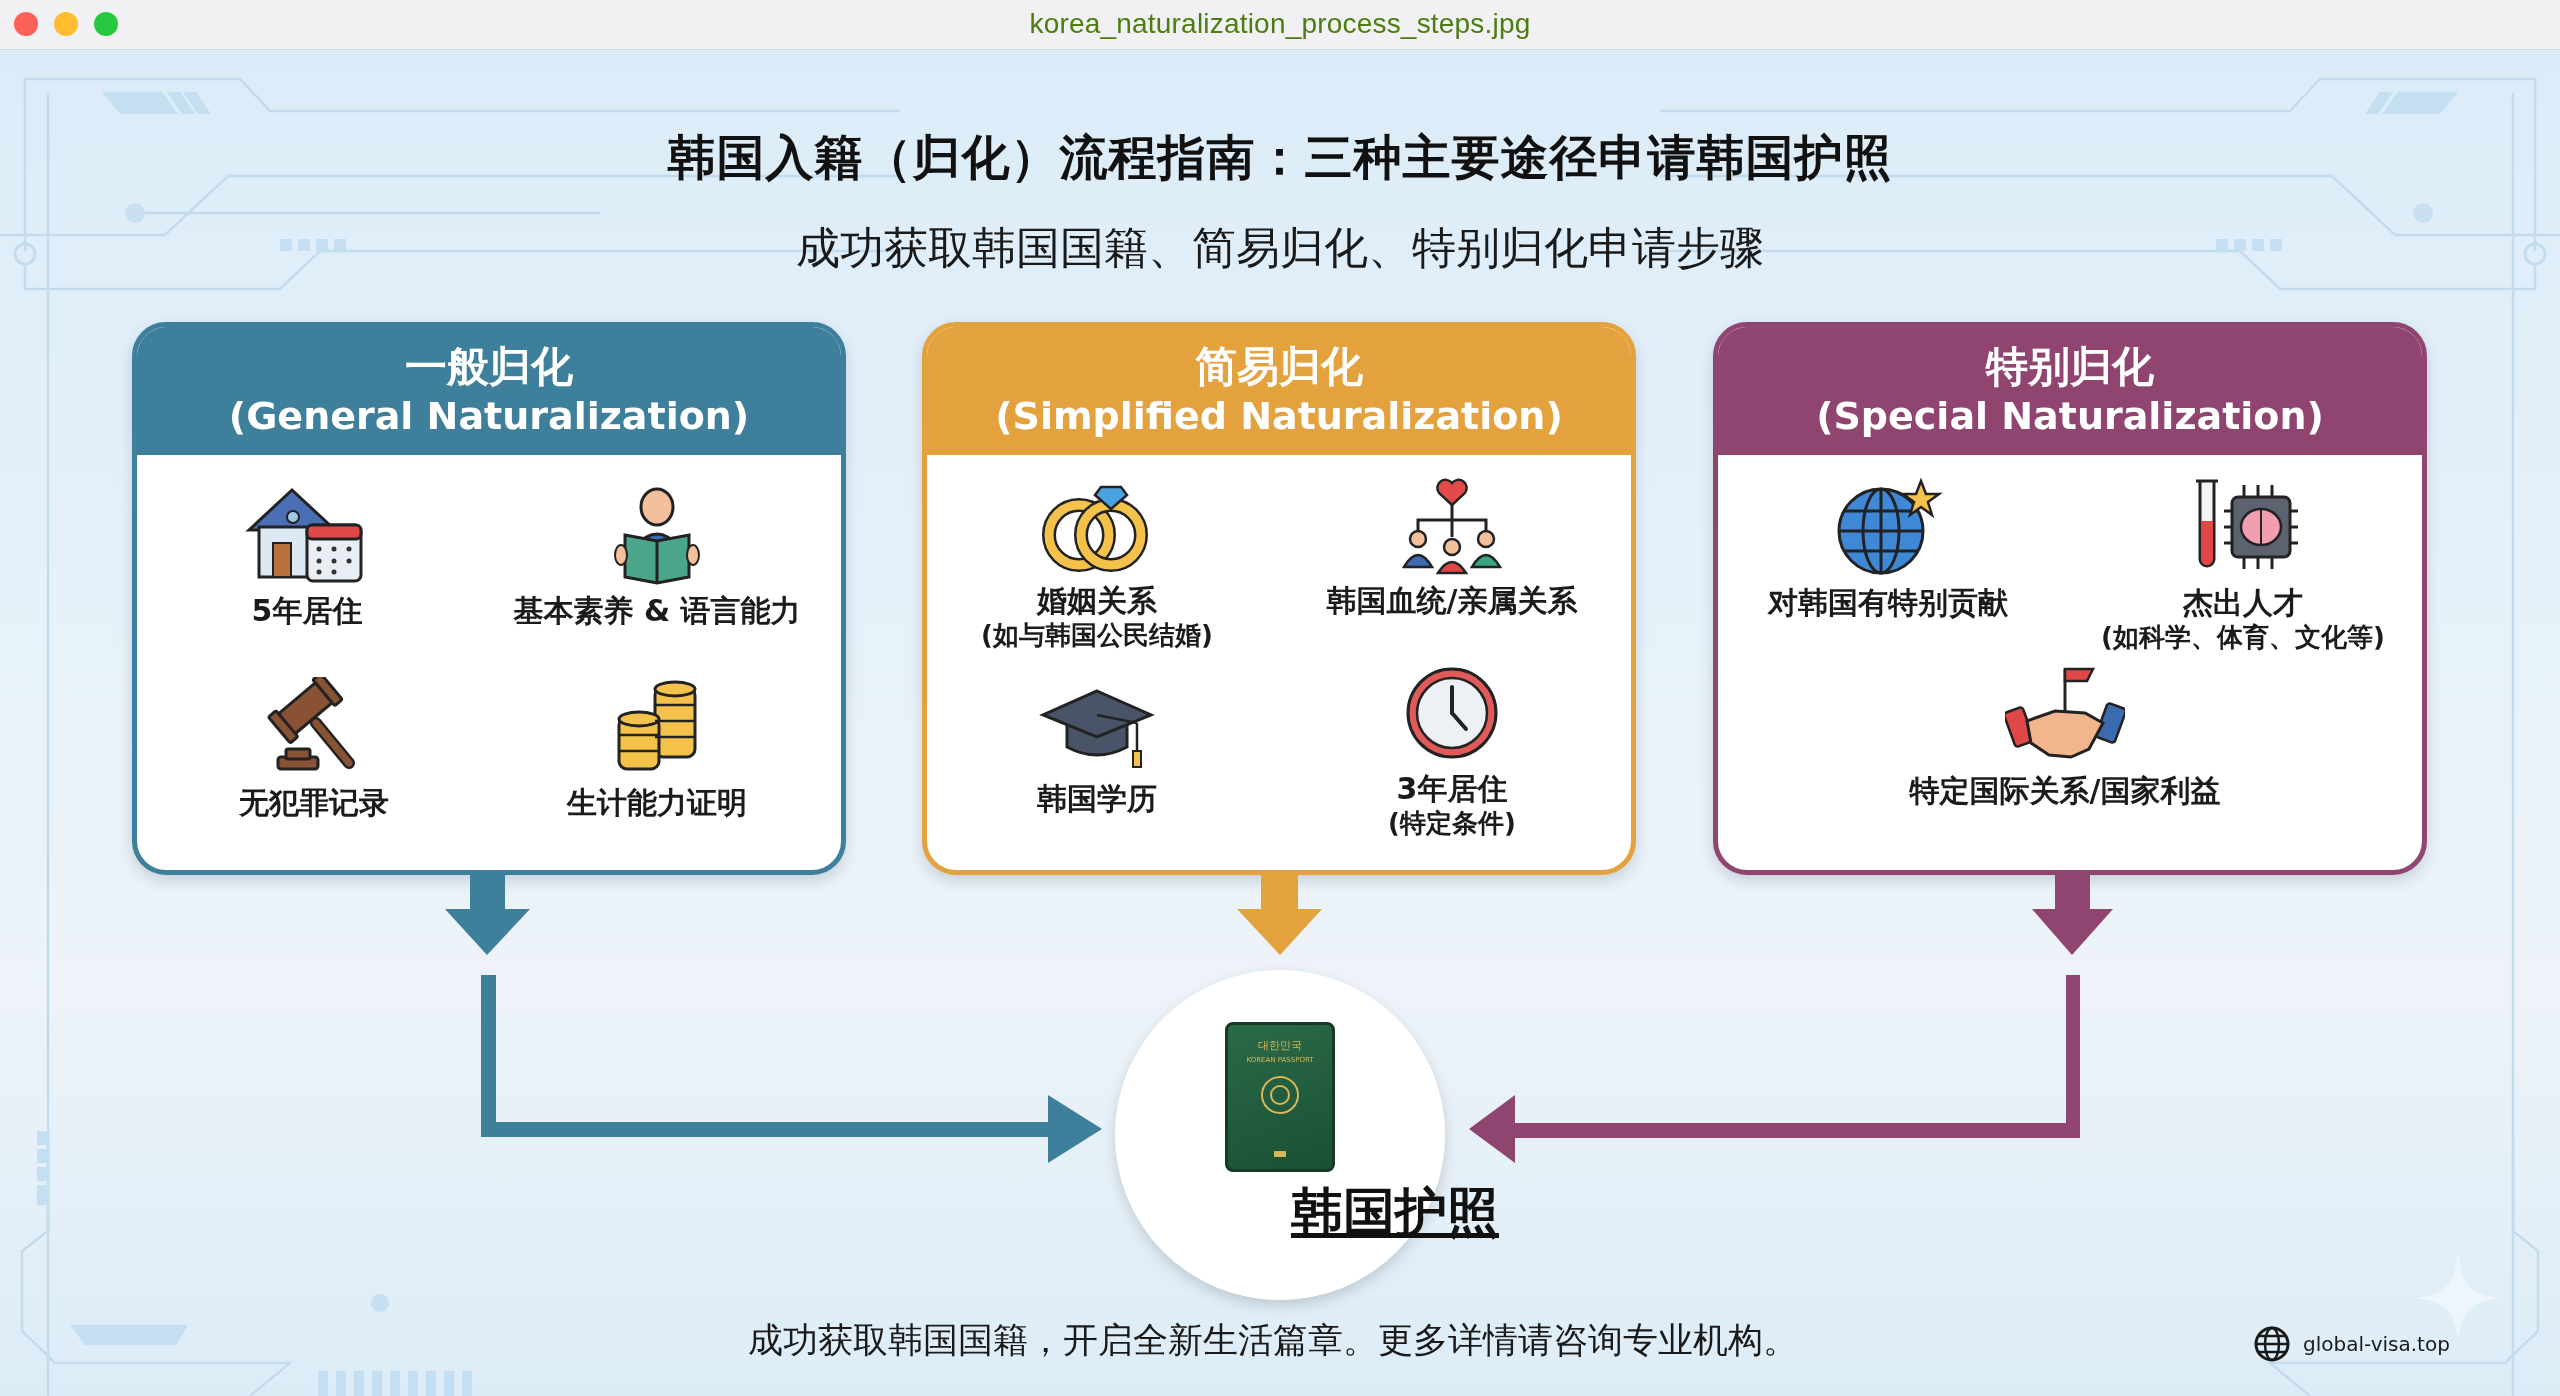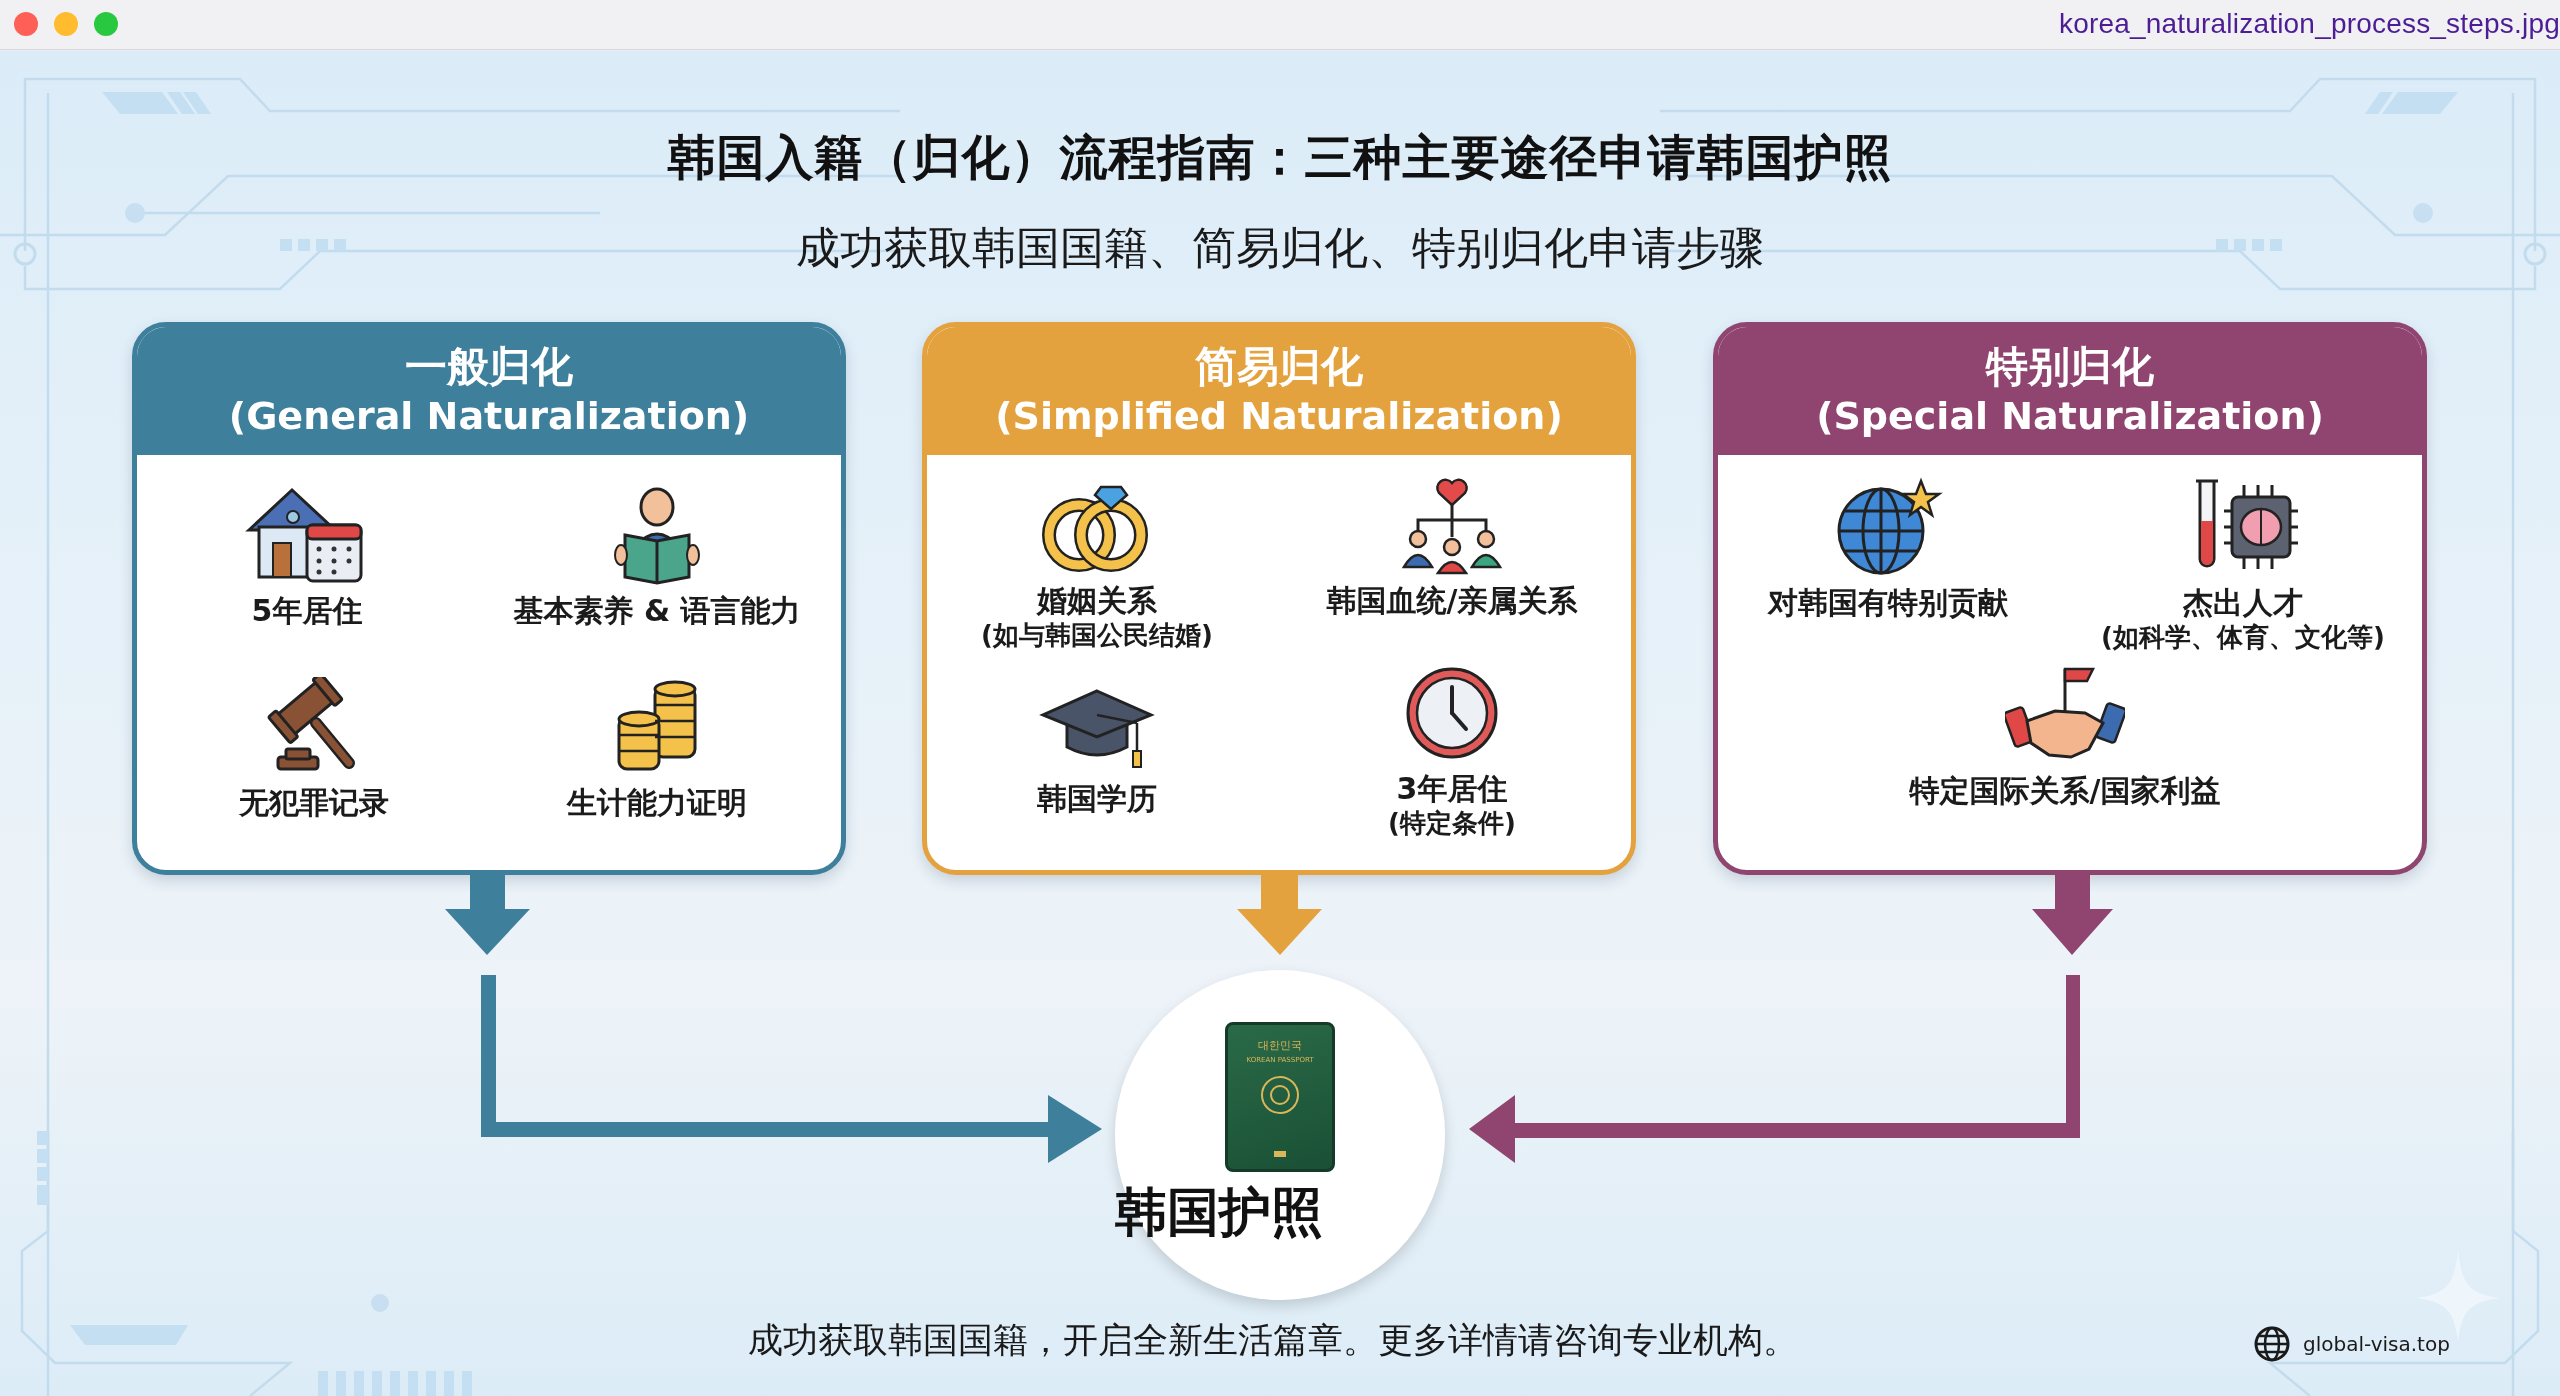--- a/index.html
+++ b/index.html
@@ -8,22 +8,22 @@
 
   .titlebar {
     position: absolute; left: 0; top: 0; width: 2560px; height: 50px;
     background: #f1f0f3; border-bottom: 1px solid #d6d8dc;
   }
   .traffic { position: absolute; top: 12px; width: 24px; height: 24px; border-radius: 50%; }
   .t-close { left: 14px; background: #fe5f57; }
   .t-min { left: 54px; background: #febc2e; }
   .t-max { left: 94px; background: #28c840; }
   .window-title {
-    position: absolute; left: 0; right: 0; top: 8px; text-align: right;
-    font-family: "Liberation Sans", sans-serif; font-size: 28px; color: #4c1d95; letter-spacing: 0.2px;
+    position: absolute; left: 0; right: 0; top: 8px; text-align: center;
+    font-family: "Liberation Sans", sans-serif; font-size: 28px; color: #4d7c0f; letter-spacing: 0.2px;
   }
 
   .canvas {
     position: absolute; left: 0; top: 51px; width: 2560px; height: 1345px;
     background: linear-gradient(180deg, #dbecf8 0%, #e6f1f9 40%, #edf3f8 70%, #dcecf7 100%);
     overflow: hidden;
   }
   .deco { position: absolute; left: 0; top: 0; width: 2560px; height: 1345px; pointer-events: none; }
 
   .main-title {
@@ -63,22 +63,22 @@
   .passport-ring {
     position: absolute; left: 1115px; top: 919px; width: 330px; height: 330px; border-radius: 50%;
     background: radial-gradient(circle, #ffffff 0%, #ffffff 82%, #f0c255 83%, #d79a24 90%, #f3cd6b 95%, #c88a1e 100%);
     box-shadow: 0 6px 14px rgba(0,0,0,0.15);
   }
   .passport-book {
     position: absolute; left: 1225px; top: 971px; width: 110px; height: 150px;
     border-radius: 8px; background: linear-gradient(160deg, #2a6a47, #1a5036); border: 3px solid #153a27;
   }
   .passport-label {
-    position: absolute; left: 1115px; width: 330px; top: 1127px; text-align: left;
-    font-size: 52px; font-weight: bold; color: #111;
+    position: absolute; left: 1169px; width: 330px; top: 1127px; text-align: right;
+    font-size: 52px; font-weight: bold; color: #111; text-decoration: underline;
   }
 
   .footer-text {
     position: absolute; left: 7px; width: 2560px; top: 1266px; text-align: center;
     font-size: 35px; color: #1a1a1a; padding-right: 28px;
   }
   .footer-link { position: absolute; left: 2253px; top: 1274px; display: flex; align-items: center; gap: 12px; }
   .footer-link-text { font-family: "DejaVu Sans", sans-serif; font-size: 20px; color: #1a1a1a; }
 </style>
 </head>

